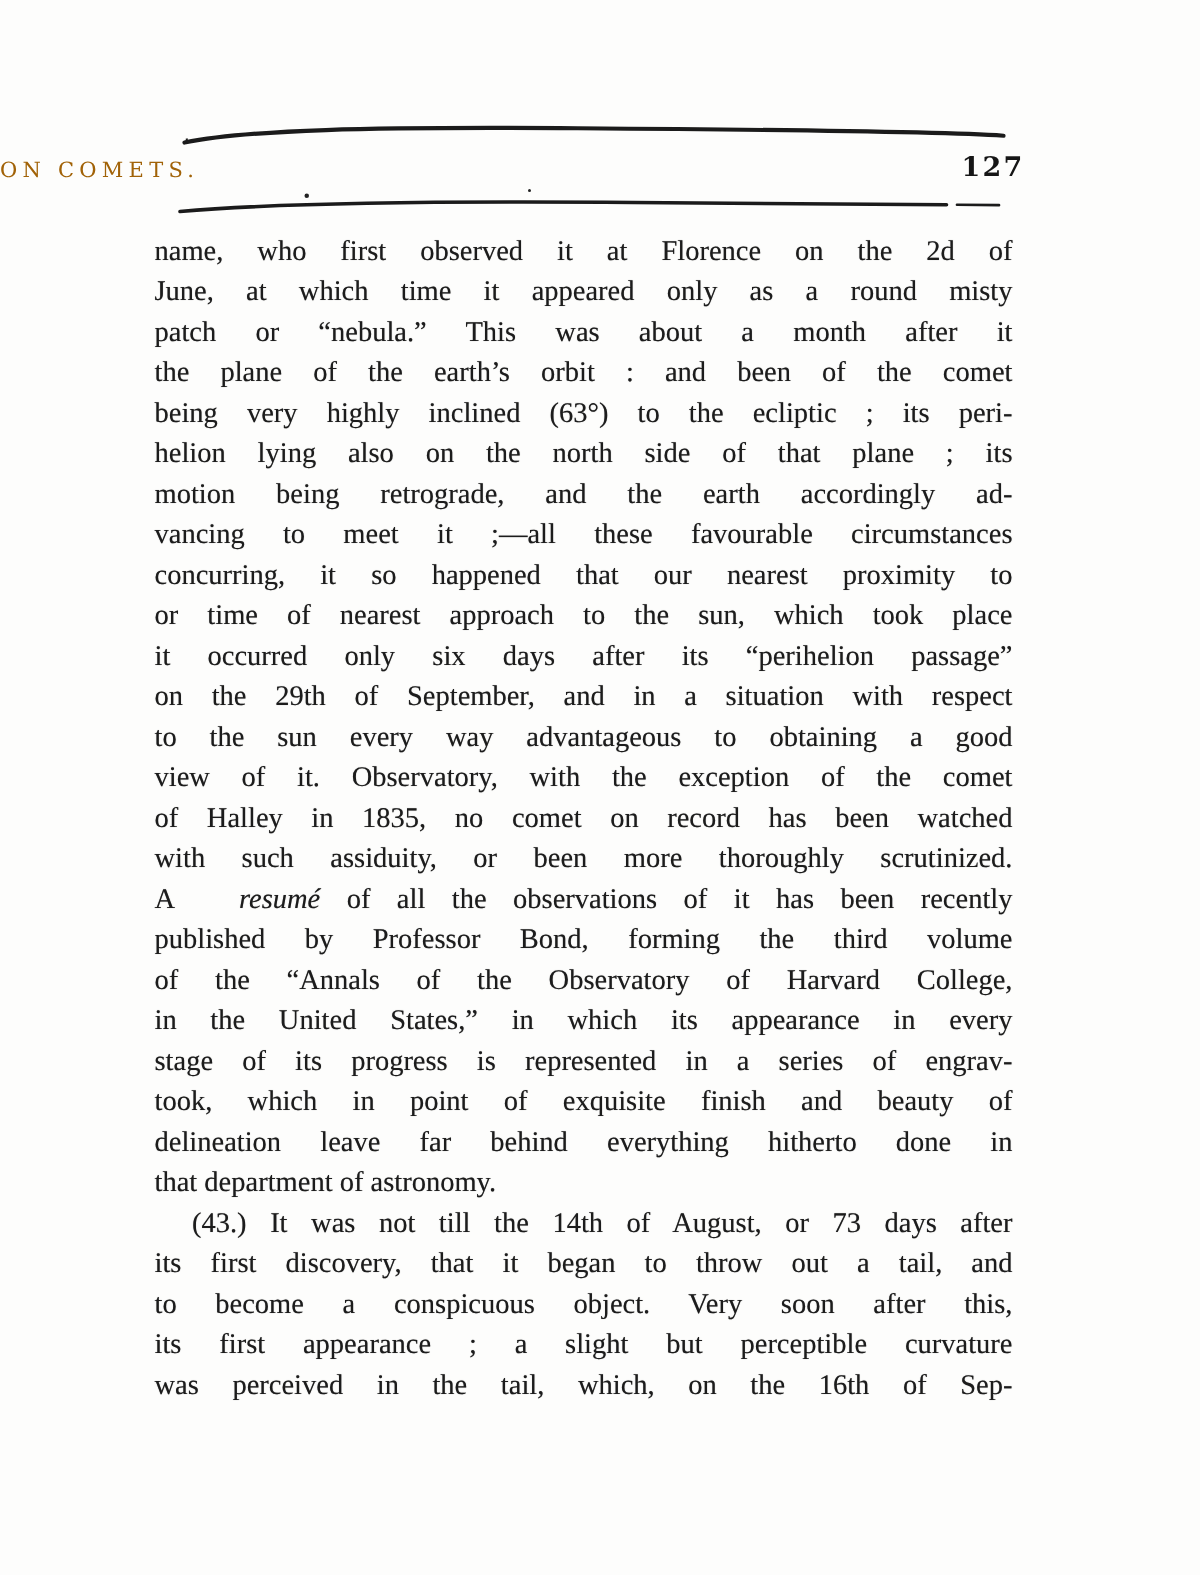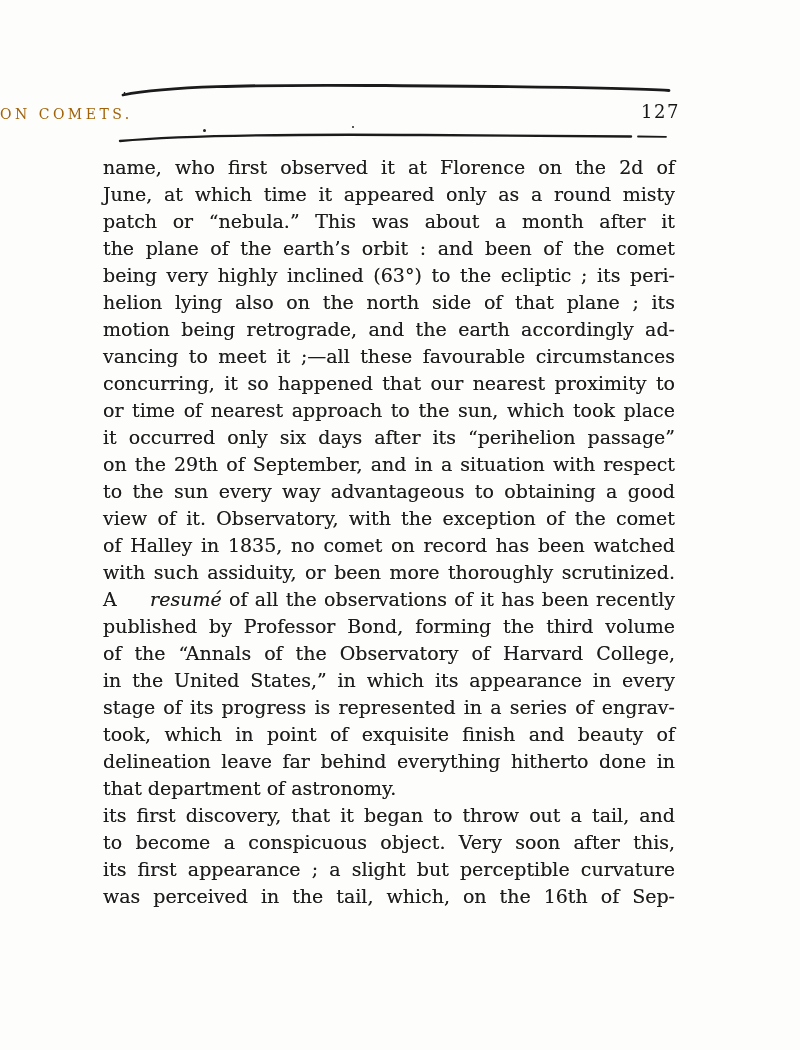--- a/index.html
+++ b/index.html
@@ -25,21 +25,21 @@
     text-align: left;
     font-size: 14px;
     letter-spacing: 3.5px;
     color: #a16207;
   }
   .page-number {
     position: absolute;
     top: 101px;
     left: 641px;
     font-size: 18px;
-    font-weight: normal;
+    font-weight: bold;
     letter-spacing: 1.5px;
     color: #161616;
   }
   .rule-svg {
     position: absolute;
     display: block;
   }
   .rule-top   { left: 120px; top: 82px;  }
   .rule-bottom{ left: 117px; top: 130px; }
   
@@ -50,20 +50,21 @@
     width: 572px;
     font-size: 19px;
     line-height: 27px;
     text-shadow: 0 0 0.5px rgba(20,20,20,0.55);
   }
   .line {
     height: 27px;
     text-align: justify;
     text-align-last: justify;
     text-justify: inter-word;
+    font-family: Liberation Serif, serif;
   }
   .line.left { text-align-last: left; }
   .line.indent { text-indent: 25px; }
   .italic { font-style: italic; margin-left: 26px; }
   
   .speck {
     position: absolute;
     background: #222;
     border-radius: 50%;
   }
@@ -119,19 +120,20 @@
       <div class="line">of Halley in 1835, no comet on record has been watched</div>
       <div class="line">with such assiduity, or been more thoroughly scrutinized.</div>
       <div class="line"><span>A </span><span class="italic">resumé</span><span> of all the observations of it has been recently</span></div>
       <div class="line">published by Professor Bond, forming the third volume</div>
       <div class="line">of the “Annals of the Observatory of Harvard College,</div>
       <div class="line">in the United States,” in which its appearance in every</div>
       <div class="line">stage of its progress is represented in a series of engrav-</div>
       <div class="line">took, which in point of exquisite finish and beauty of</div>
       <div class="line">delineation leave far behind everything hitherto done in</div>
       <div class="line left">that department of astronomy.</div>
+      <div class="line indent">(43.) It was not till the 14th of August, or 73 days after</div>
       <div class="line">its first discovery, that it began to throw out a tail, and</div>
       <div class="line">to become a conspicuous object. Very soon after this,</div>
       <div class="line">its first appearance ; a slight but perceptible curvature</div>
       <div class="line">was perceived in the tail, which, on the 16th of Sep-</div>
     </div>
 
 </div>
 
 </body></html>

